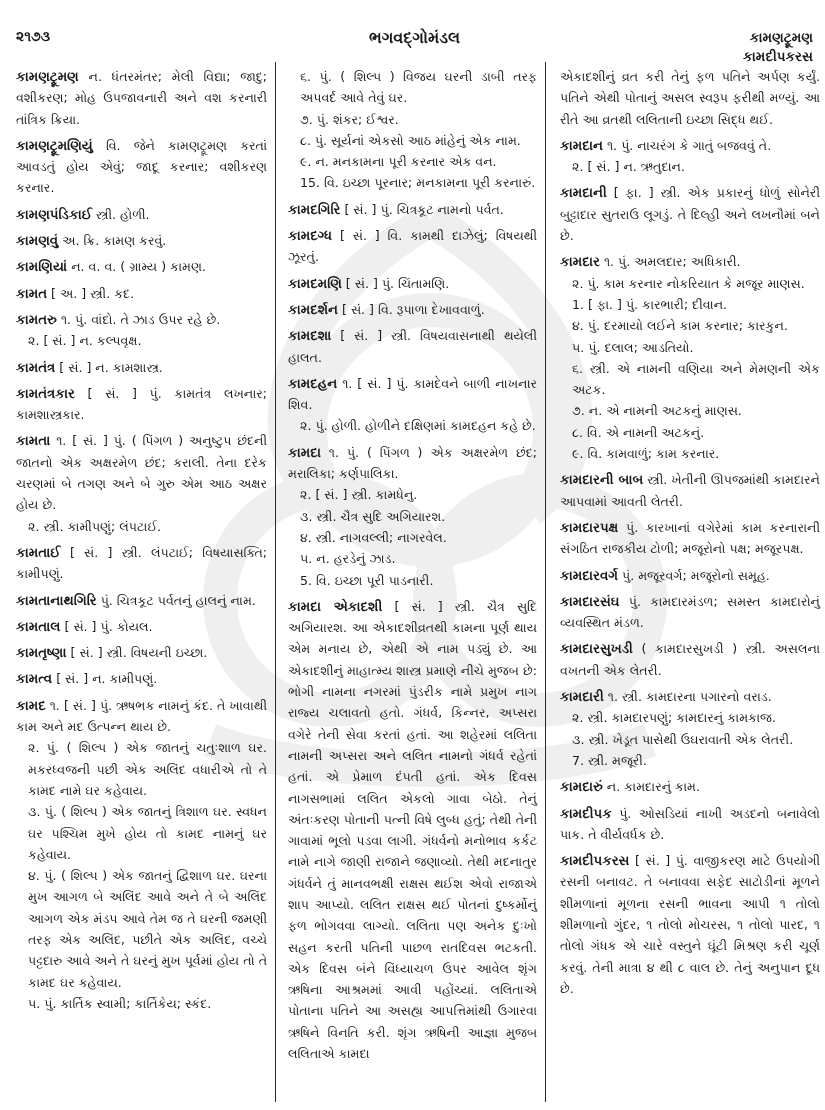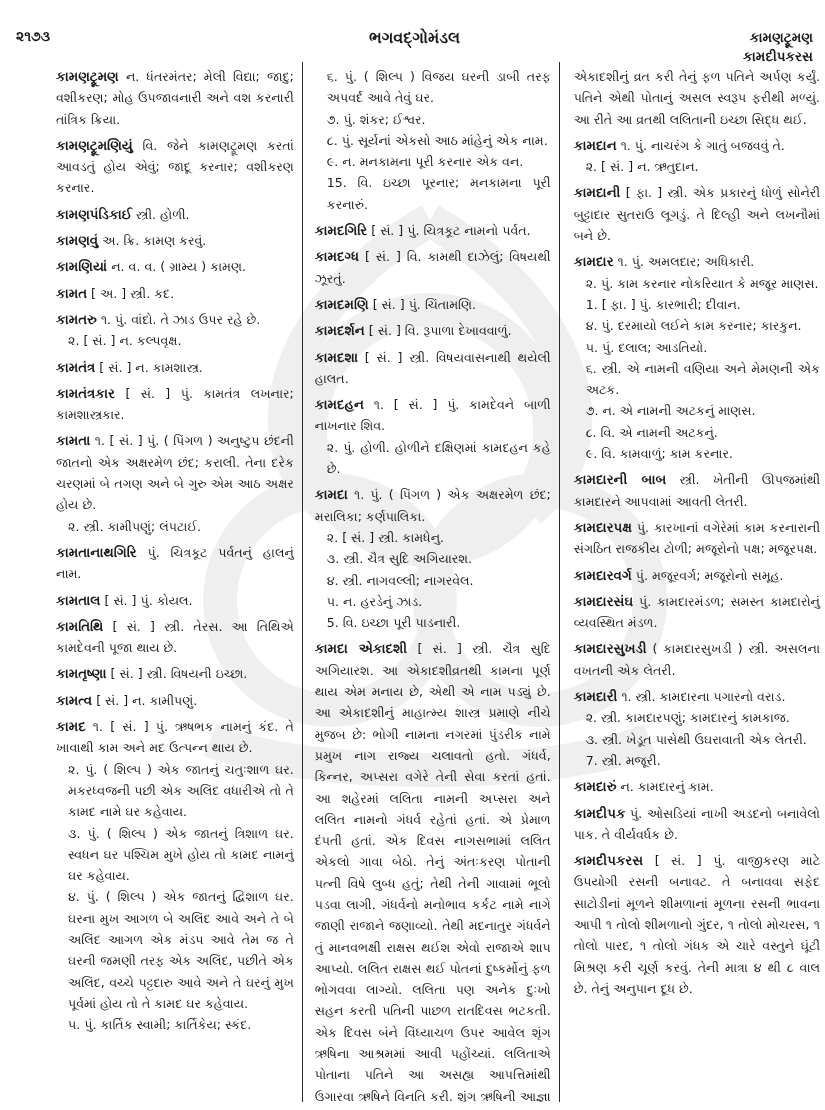--- a/index.html
+++ b/index.html
@@ -18,21 +18,21 @@
   .book-title { position:absolute; left:50%; transform:translateX(-50%); top:0; font-size:16px; font-weight:bold; }
   .guide-words { position:absolute; right:0; top:0; text-align:right; font-size:13.5px; font-weight:bold; line-height:19px; }
   .columns {
     position:absolute; top:62px; left:14px; width:808px; height:1040px;
     display:flex; z-index:1;
   }
   .col {
     box-sizing:border-box; padding:4px 8px 0 6px; font-size:12.6px; line-height:21.3px;
     text-align:justify; overflow:hidden;
   }
-  .col1 { width:262px; border-right:1px solid #2a2a2a; padding-left:2px;margin-left:40px; }
+  .col1 { width:262px; border-right:1px solid #2a2a2a; padding-left:2px; }
   .col2 { width:270px; border-right:1px solid #2a2a2a; padding-left:12px; }
   .col3 { width:276px; padding-left:14px; padding-right:2px; }
   .entry { margin:0 0 5px 0; }
   .entry .line { display:block; }
   .hw { font-weight:bold; font-size:13.4px; }
   .sense { display:block; padding-left:12px; text-indent:0; }
 </style>
 </head>
 <body>
 
@@ -84,27 +84,27 @@
         <span class="line"><span class="hw">કામતંત્ર</span> <span>[ સં. ] ન. કામશાસ્ત્ર.</span></span>
       </div>
       <div class="entry">
         <span class="line"><span class="hw">કામતંત્રકાર</span> <span>[ સં. ] પું. કામતંત્ર લખનાર; કામશાસ્ત્રકાર.</span></span>
       </div>
       <div class="entry">
         <span class="line"><span class="hw">કામતા</span> <span>૧. [ સં. ] પું. ( પિંગળ ) અનુષ્ટુપ છંદની જાતનો એક અક્ષરમેળ છંદ; કરાલી. તેના દરેક ચરણમાં બે તગણ અને બે ગુરુ એમ આઠ અક્ષર હોય છે.</span></span>
         <span class="sense">૨. સ્ત્રી. કામીપણું; લંપટાઈ.</span>
       </div>
       <div class="entry">
+        <span class="line"><span class="hw">કામતાઈ</span> <span>[ સં. ] સ્ત્રી. લંપટાઈ; વિષયાસક્તિ; કામીપણું.</span></span>
+      </div>
+      <div class="entry">
         <span class="line"><span class="hw">કામતાનાથગિરિ</span> <span>પું. ચિત્રકૂટ પર્વતનું હાલનું નામ.</span></span>
       </div>
       <div class="entry">
         <span class="line"><span class="hw">કામતાલ</span> <span>[ સં. ] પું. કોયલ.</span></span>
-      </div>
-      <div class="entry">
-        <span class="line"><span class="hw">કામતિથિ</span> <span>[ સં. ] સ્ત્રી. તેરસ. આ તિથિએ કામદેવની પૂજા થાય છે.</span></span>
       </div>
       <div class="entry">
         <span class="line"><span class="hw">કામતૃષ્ણા</span> <span>[ સં. ] સ્ત્રી. વિષયની ઇચ્છા.</span></span>
       </div>
       <div class="entry">
         <span class="line"><span class="hw">કામત્વ</span> <span>[ સં. ] ન. કામીપણું.</span></span>
       </div>
       <div class="entry">
         <span class="line"><span class="hw">કામદ</span> <span>૧. [ સં. ] પું. ઋષભક નામનું કંદ. તે ખાવાથી કામ અને મદ ઉત્પન્ન થાય છે.</span></span>
         <span class="sense">૨. પું. ( શિલ્પ ) એક જાતનું ચતુઃશાળ ઘર. મકરધ્વજની પછી એક અલિંદ વધારીએ તો તે કામદ નામે ઘર કહેવાય.</span>

